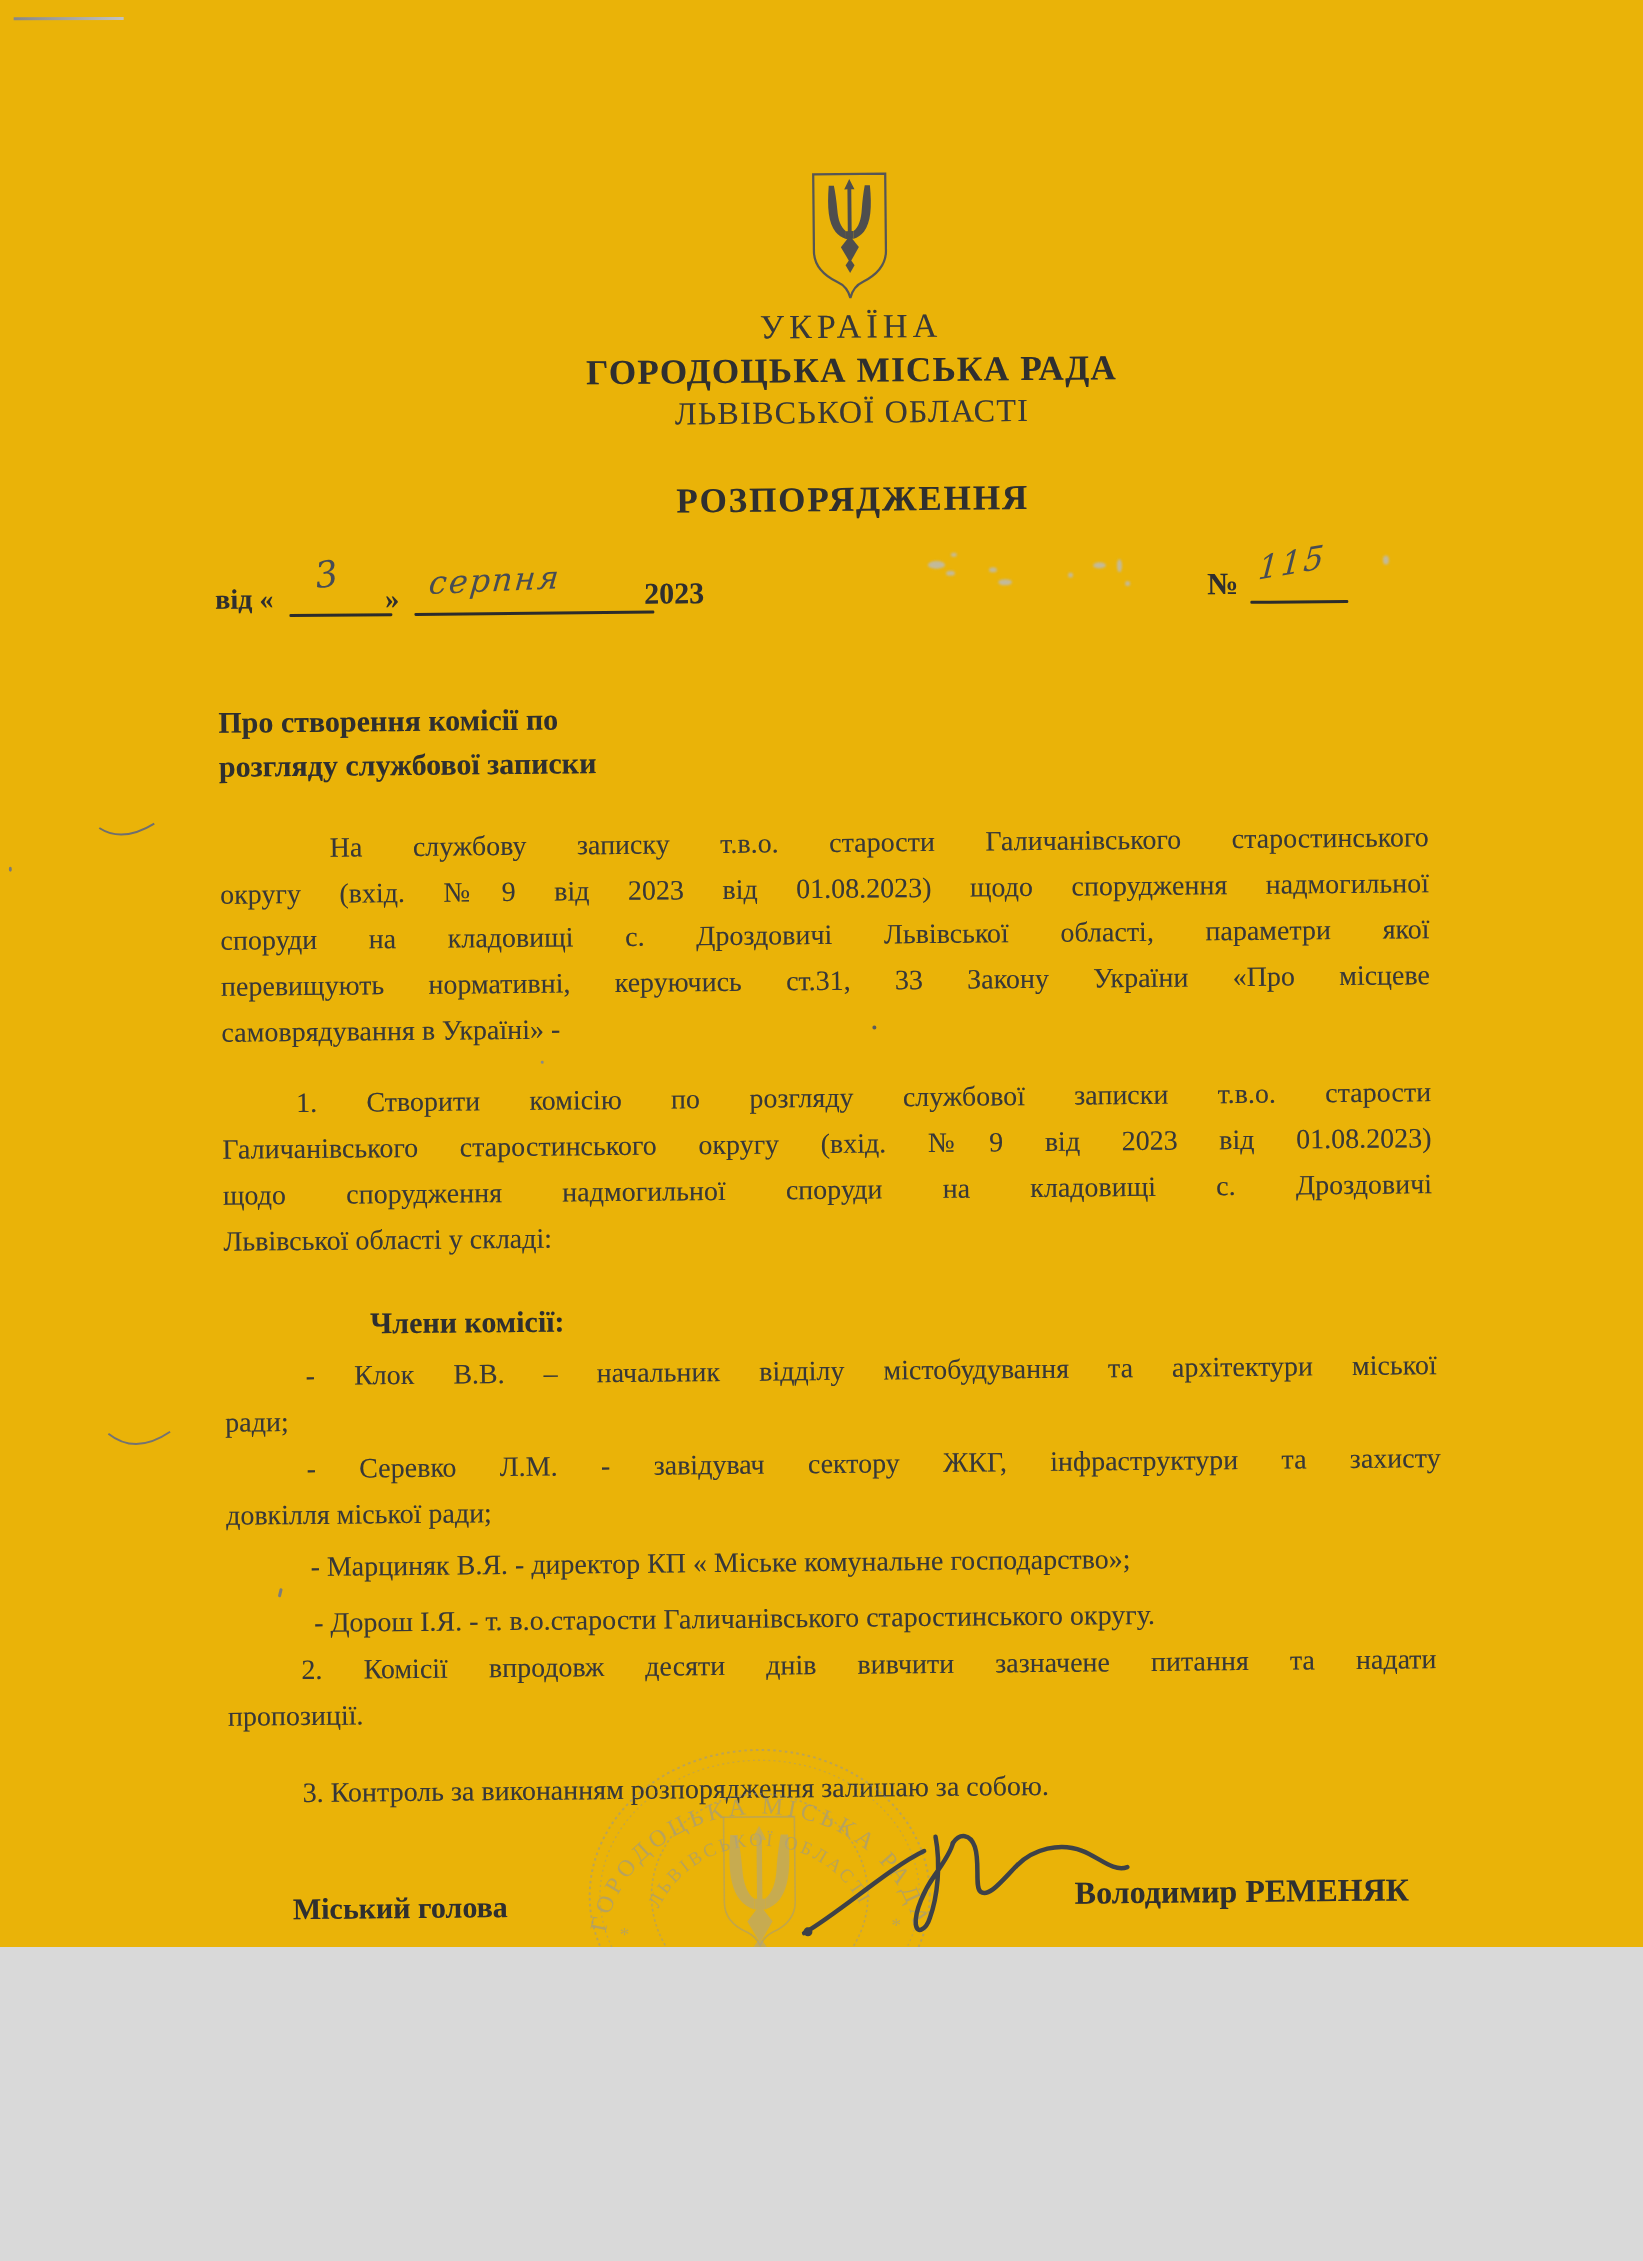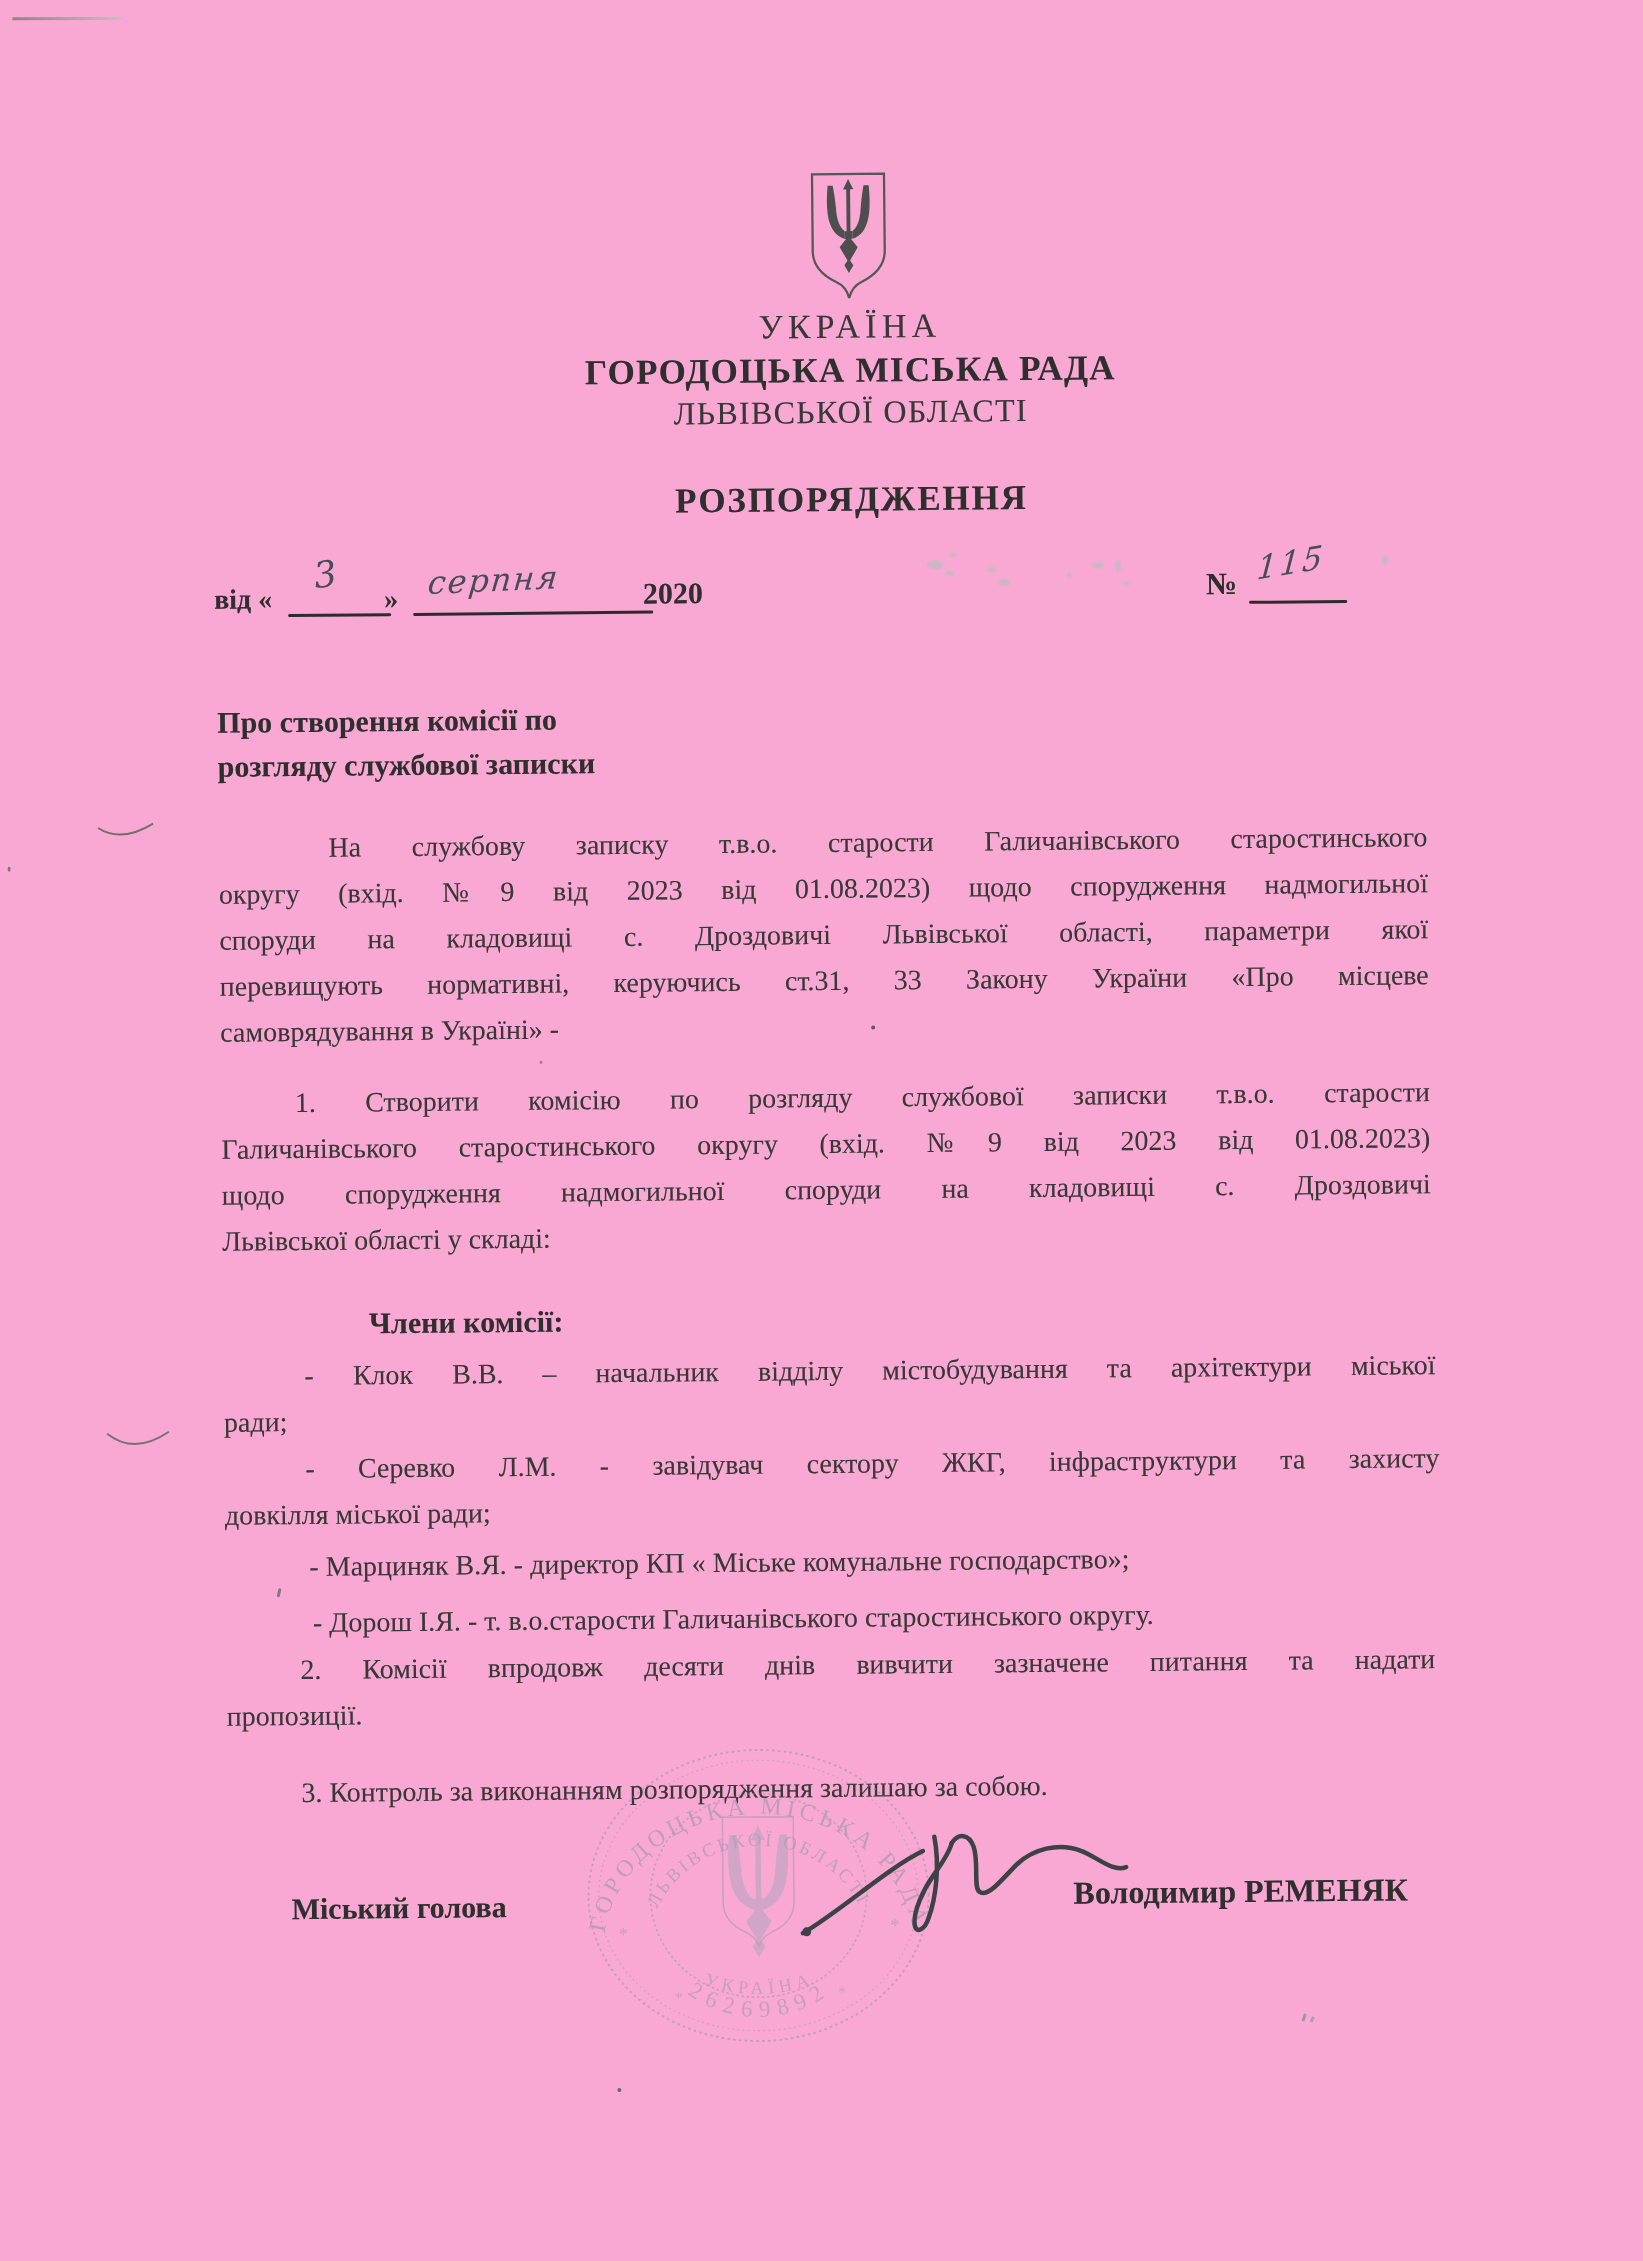--- a/index.html
+++ b/index.html
@@ -1,19 +1,19 @@
 <!DOCTYPE html>
 <html lang="uk" style="font-size:10.3px"><head>
 <meta charset="utf-8">
 <style>
   html,body{margin:0;padding:0;background:#d9d9d9;}
   .page{
     position:relative;
-    width:1644px;height:2261px;
-    background:#f9a8d4;
+    width:1644px;height:1947px;
+    background:#eab308;
     overflow:hidden;
     font-family:"Liberation Serif","DejaVu Serif",serif;
     color:#383838;
   }
   .tilt{position:absolute;inset:0;transform:rotate(-0.55deg);transform-origin:50% 40%;}
   .abs{position:absolute;}
   .ctr{left:227px;width:1257px;text-align:center;}
   .ink{color:#383838;text-shadow:0 0 0.6px rgba(70,70,70,.35);}
   .b{font-weight:bold;color:#2f2f2f;}
   .country{font-size:34px;letter-spacing:5.2px;}
@@ -76,21 +76,21 @@
 
     <div class="abs ctr ink country" style="top:308px;">УКРАЇНА</div>
     <div class="abs ctr ink b council" style="top:351px;">ГОРОДОЦЬКА МІСЬКА РАДА</div>
     <div class="abs ctr ink region" style="top:394px;">ЛЬВІВСЬКОЇ ОБЛАСТІ</div>
     <div class="abs ctr ink b doctype" style="top:480px;">РОЗПОРЯДЖЕННЯ</div>
 
     <span class="abs ink b dt" style="left:217px;top:578px;">від «</span>
     <span class="abs hw hw-day" style="left:317px;top:549px;">3</span>
     <span class="abs ink b dt" style="left:387px;top:579px;">»</span>
     <span class="abs hw hw-month" style="left:431px;top:558px;">серпня</span>
-    <span class="abs ink b yr" style="left:646px;top:575px;">2020</span>
+    <span class="abs ink b yr" style="left:646px;top:575px;">2023</span>
     <div class="abs uline" style="left:291px;top:609px;width:103px;"></div>
     <div class="abs uline" style="left:416px;top:609px;width:240px;"></div>
     <span class="abs ink b" style="left:1209px;top:570px;font-size:31px;">№</span>
     <span class="abs hw hw-num" style="left:1260px;top:548px;">115</span>
     <div class="abs uline" style="left:1252px;top:605px;width:98px;"></div>
 
     <div class="smudge" style="left:930px;top:562px;width:17px;height:7.7px;"></div>
     <div class="smudge" style="left:948px;top:572px;width:9px;height:5.2px;"></div>
     <div class="smudge" style="left:953px;top:554px;width:6.4px;height:3.9px;"></div>
     <div class="smudge" style="left:991px;top:569px;width:7.7px;height:5.2px;"></div>

